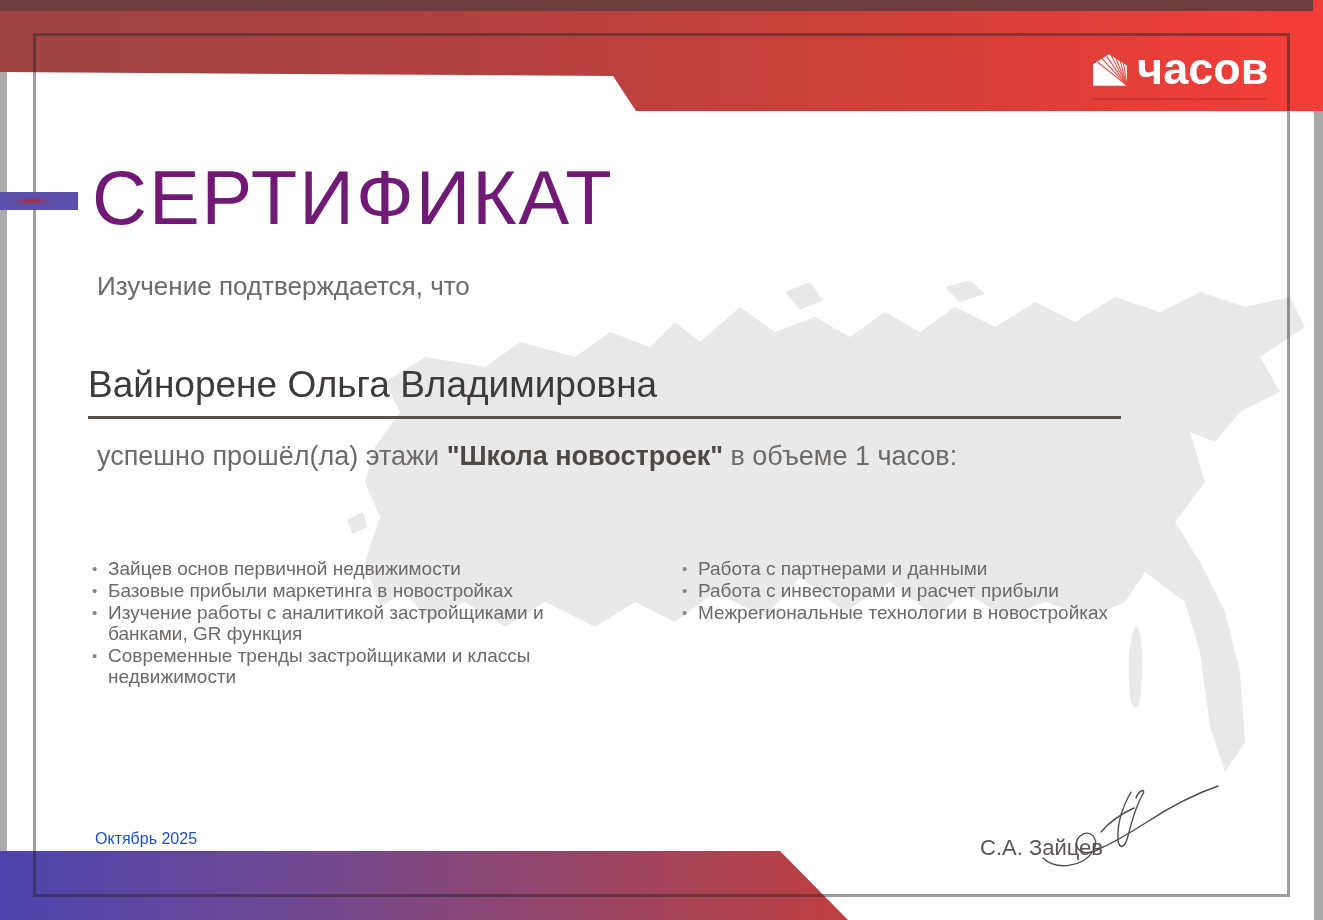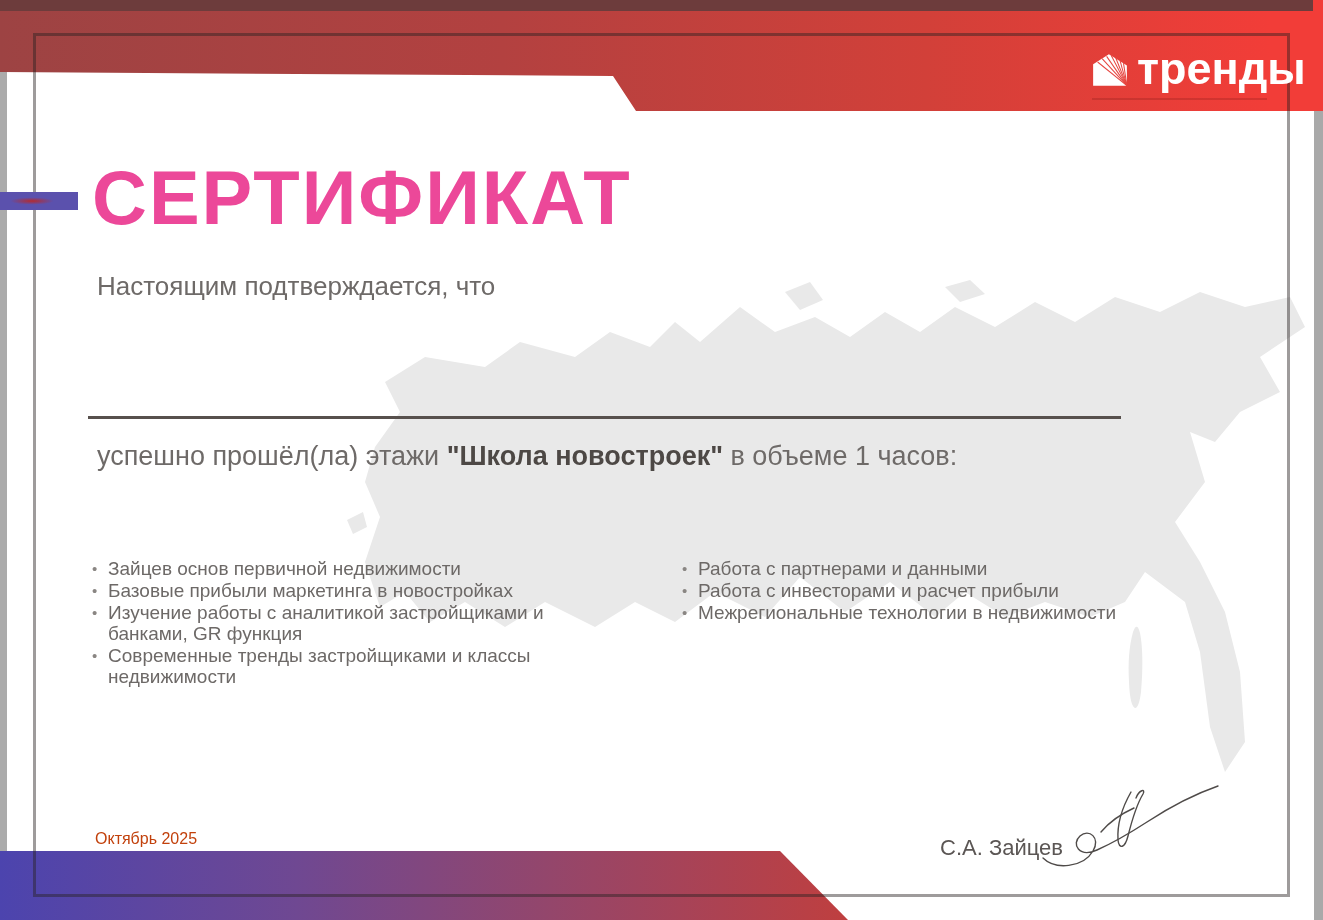--- a/index.html
+++ b/index.html
@@ -35,36 +35,36 @@
     position:absolute;left:0;top:192px;width:78px;height:18px;z-index:6;
     background:radial-gradient(ellipse 30px 5px at 32px 50%,rgba(185,40,40,0.95),rgba(185,40,40,0) 72%),#5b51ad;
   }
   
   .logo{position:absolute;left:1092px;top:46px;z-index:7;display:flex;align-items:flex-start;}
   .logo-icon{width:36px;height:36px;margin-top:7px;}
   .logo-text{color:#ffffff;font-weight:bold;font-size:45px;line-height:1;letter-spacing:0;margin-left:9px;}
   .logo-underline{position:absolute;left:1092px;top:98px;width:175px;height:2px;background:rgba(110,20,20,0.22);z-index:7;}
   
   .title{
-    position:absolute;left:92px;top:160px;z-index:8;color:#ec4899;
-    font-size:76px;font-weight:700;letter-spacing:2px;line-height:1;
+    position:absolute;left:92px;top:160px;z-index:8;color:#701a75;
+    font-size:76px;font-weight:400;letter-spacing:2px;line-height:1;
   }
   .intro{position:absolute;left:97px;top:271px;z-index:8;color:#6e6a68;font-size:26px;}
   .recipient{position:absolute;left:88px;top:364px;z-index:8;color:#3e3a38;font-size:37px;}
   .name-underline{position:absolute;left:88px;top:416px;width:1033px;height:3px;background:#57504d;z-index:8;}
   .course{position:absolute;left:97px;top:441px;z-index:8;color:#6e6a68;font-size:27px;}
   .course .bold{font-weight:bold;color:#4d4845;}
   .topics{position:absolute;top:558px;z-index:8;color:#6d6967;font-size:19px;line-height:21px;}
   .topics-left{left:92px;width:470px;}
   .topics-right{left:682px;width:530px;}
   .topic{display:flex;margin-bottom:1px;}
   .dot{width:16px;flex:0 0 16px;color:#8a8683;font-size:15px;line-height:21px;}
   .topic-text{flex:1;}
-  .date{position:absolute;left:95px;top:830px;z-index:8;color:#c2410c;font-size:16px;}
-  .signer{position:absolute;left:940px;top:835px;z-index:8;color:#5b5654;font-size:22px;}
+  .date{position:absolute;left:95px;top:830px;z-index:8;color:#1d4ed8;font-size:16px;}
+  .signer{position:absolute;left:980px;top:835px;z-index:8;color:#5b5654;font-size:22px;}
   .signature{position:absolute;left:1035px;top:778px;width:190px;height:95px;z-index:8;}
 </style>
 </head>
 <body>
 
 <div class="page">
 
   <div class="strip-left"></div>
   <div class="strip-right"></div>
 
@@ -97,26 +97,27 @@
       <g stroke="#e6443f" stroke-width="0.9" fill="none">
         <line x1="31" y1="29" x2="5" y2="8"></line>
         <line x1="31" y1="29" x2="9" y2="5"></line>
         <line x1="31" y1="29" x2="13" y2="3"></line>
         <line x1="31" y1="29" x2="17" y2="2"></line>
         <line x1="31" y1="29" x2="21" y2="4"></line>
         <line x1="31" y1="29" x2="25" y2="7"></line>
         <line x1="31" y1="29" x2="28" y2="9"></line>
       </g>
     </svg>
-    <span class="logo-text">тренды</span>
+    <span class="logo-text">часов</span>
   </div>
   <div class="logo-underline"></div>
 
   <div class="title">СЕРТИФИКАТ</div>
-  <div class="intro">Настоящим подтверждается, что</div>
+  <div class="intro">Изучение подтверждается, что</div>
+  <div class="recipient">Вайнорене Ольга Владимировна</div>
   <div class="name-underline"></div>
 
   <div class="course"><span>успешно прошёл(ла) этажи </span><span class="bold">"Школа новостроек"</span><span> в объеме 1 часов:</span></div>
 
   <div class="topics topics-left">
     <div class="topic">
       <span class="dot">•</span>
       <span class="topic-text">Зайцев основ первичной недвижимости</span>
     </div>
     <div class="topic">
@@ -137,21 +138,21 @@
     <div class="topic">
       <span class="dot">•</span>
       <span class="topic-text">Работа с партнерами и данными</span>
     </div>
     <div class="topic">
       <span class="dot">•</span>
       <span class="topic-text">Работа с инвесторами и расчет прибыли</span>
     </div>
     <div class="topic">
       <span class="dot">•</span>
-      <span class="topic-text">Межрегиональные технологии в недвижимости</span>
+      <span class="topic-text">Межрегиональные технологии в новостройках</span>
     </div>
   </div>
 
   <div class="date">Октябрь 2025</div>
   <div class="signer">С.А. Зайцев</div>
 
   <svg class="signature" viewBox="0 0 190 95">
     <g fill="none" stroke="#4f4b49" stroke-width="1.4" stroke-linecap="round">
       <path d="M8,80 C20,92 48,90 58,73 C66,60 54,50 45,58 C36,66 44,80 62,72 C80,64 95,55 112,44 C138,27 160,16 183,8"></path>
       <path d="M96,14 C88,28 82,46 83,62 C84,72 90,70 93,58 C97,42 102,26 108,16 C111,10 104,12 101,20"></path>

